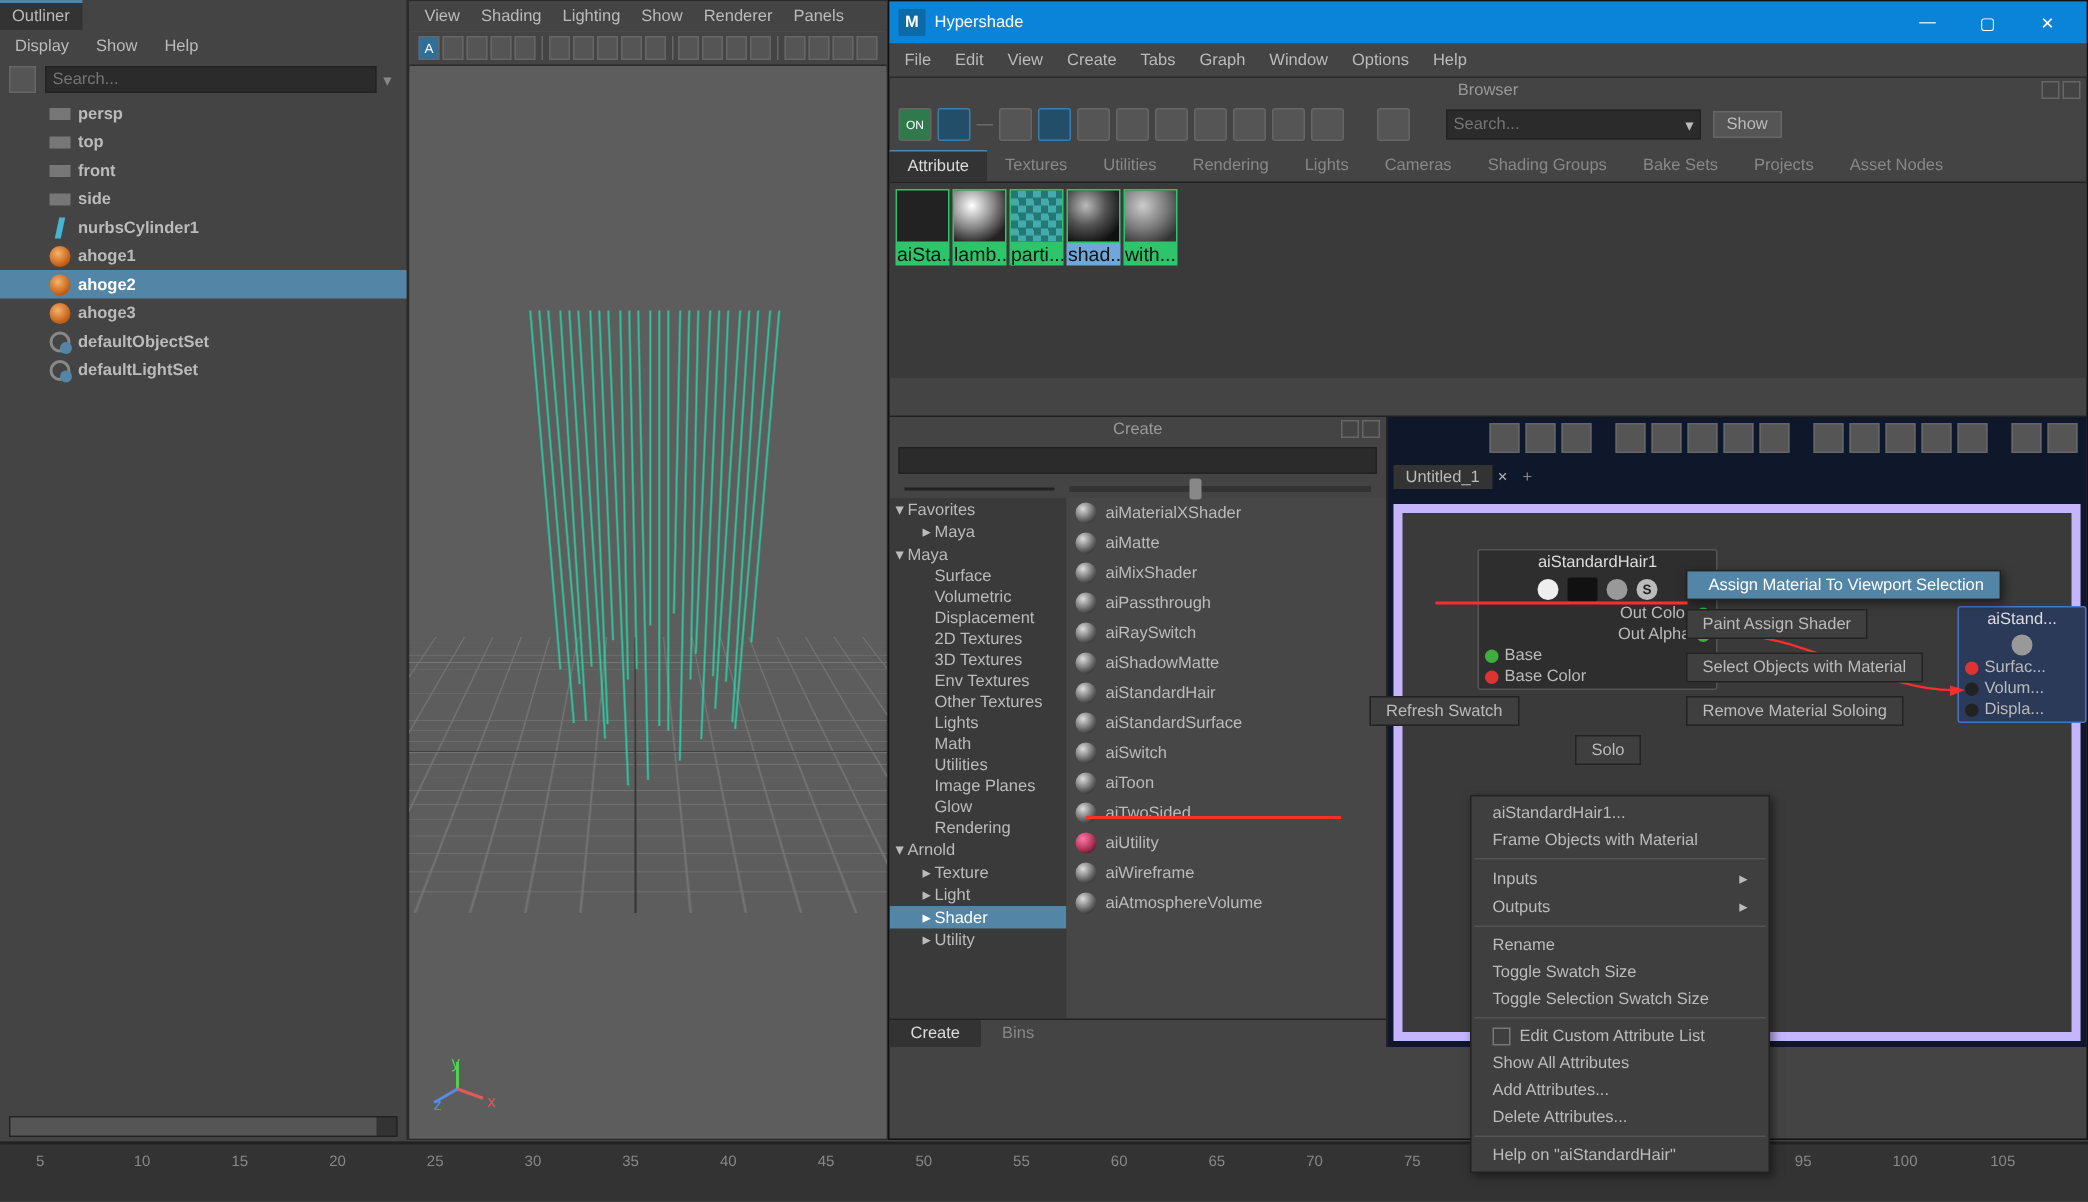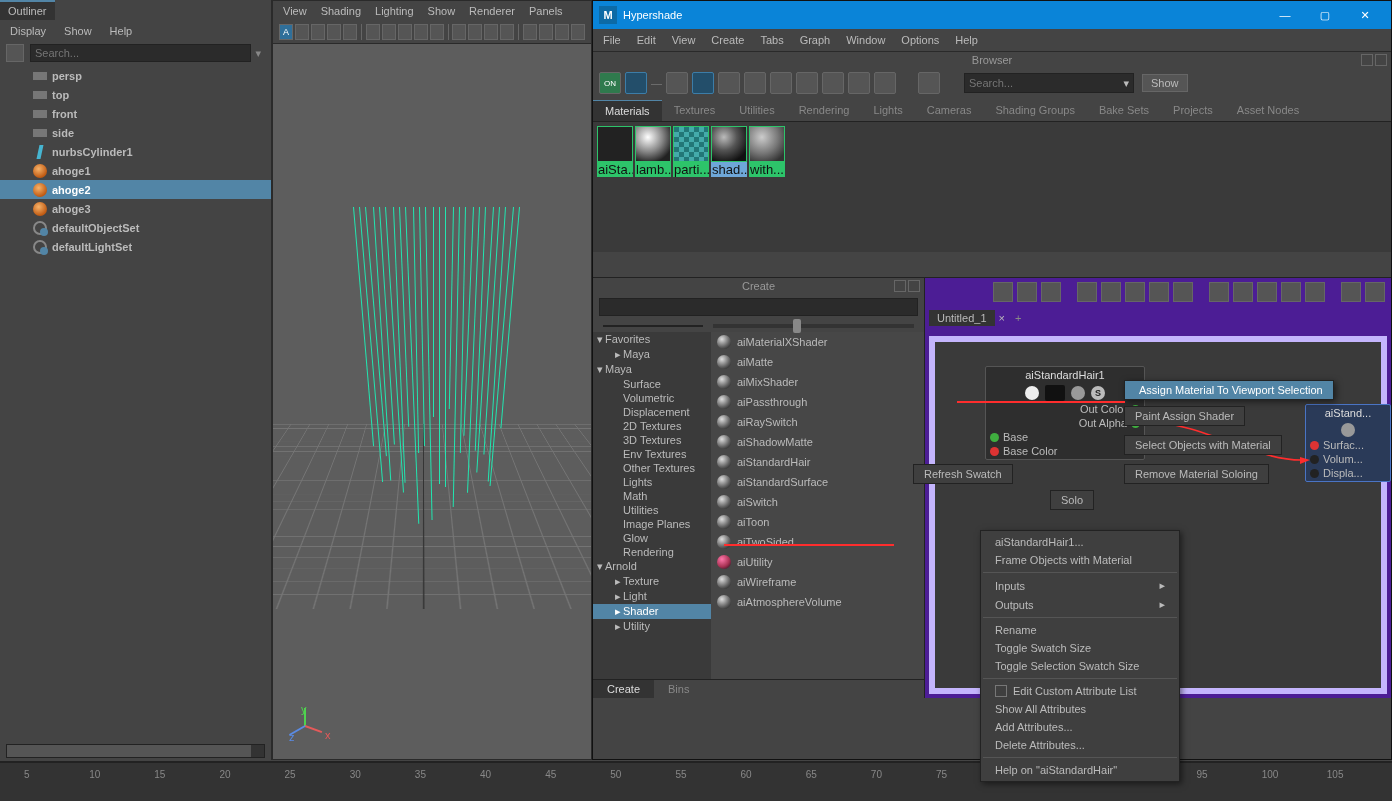--- a/index.html
+++ b/index.html
@@ -101,21 +101,21 @@
 .hs-cat .cat .arrow { display:inline-block; width:8px; }
 .hs-nodelist { flex: 1; background: #474747; overflow-y: auto; }
 .hs-node-item { display: flex; align-items: center; padding: 3px 6px; gap: 6px; }
 .hs-node-item .dot { width: 14px; height: 14px; border-radius: 50%; background: radial-gradient(circle at 35% 30%, #ddd, #666 55%, #222 90%); }
 .hs-node-item .dot.pink { background: radial-gradient(circle at 35% 30%, #f7a, #a35 55%, #312 90%); }
 .red-underline { position:absolute; height:2px; background:#ff2d2d; }
 .hs-bottom-tabs { display: flex; border-top: 1px solid #222; }
 .hs-bottom-tabs .tab { padding: 3px 14px; color: #888; }
 .hs-bottom-tabs .tab.active { background: #333; color: #ddd; }
 
-.hs-graph { flex: 1; position: relative; background: #4c1d95; }
+.hs-graph { flex: 1; position: relative; background: #0f172a; }
 .hs-graph-toolbar { display: flex; gap: 4px; padding: 4px 6px; flex-wrap: wrap; justify-content:flex-end; }
 .hs-gbtn { width: 20px; height: 20px; background: #555; border: 1px solid #666; }
 .hs-graph-tabs { display: flex; align-items: center; padding: 0 4px; margin-top: 4px; }
 .hs-graph-tabs .gtab { padding: 2px 8px; background: #333; }
 .hs-graph-tabs .gclose { padding: 0 4px; }
 .hs-graph-tabs .gplus { padding: 0 6px; color: #888; }
 .hs-graph-canvas { position: absolute; left: 4px; right: 4px; top: 58px; bottom: 4px; background: #3a3a3a; border: 6px solid #c4b5fd; }
 
 .node-card { position: absolute; background: #2e2e2e; border: 1px solid #555; border-radius: 2px; }
 .node-title { padding: 2px 6px; color: #ddd; white-space: nowrap; text-align:center;}
@@ -344,21 +344,21 @@
       <div class="hs-bbtn"></div>
       <span style="width:14px;"></span>
       <div class="hs-bbtn"></div>
       <div class="hs-bsearch">
         <input placeholder="Search..." style="">
         <span>▾</span>
       </div>
       <div class="hs-show">Show</div>
     </div>
     <div class="hs-tabs" id="browser-tabs">
-        <div class="tab active">Materials</div>
+        <div class="tab active">Attribute</div>
         <div class="tab">Textures</div>
         <div class="tab">Utilities</div>
         <div class="tab">Rendering</div>
         <div class="tab">Lights</div>
         <div class="tab">Cameras</div>
         <div class="tab">Shading Groups</div>
         <div class="tab">Bake Sets</div>
         <div class="tab">Projects</div>
         <div class="tab">Asset Nodes</div>
       </div>

